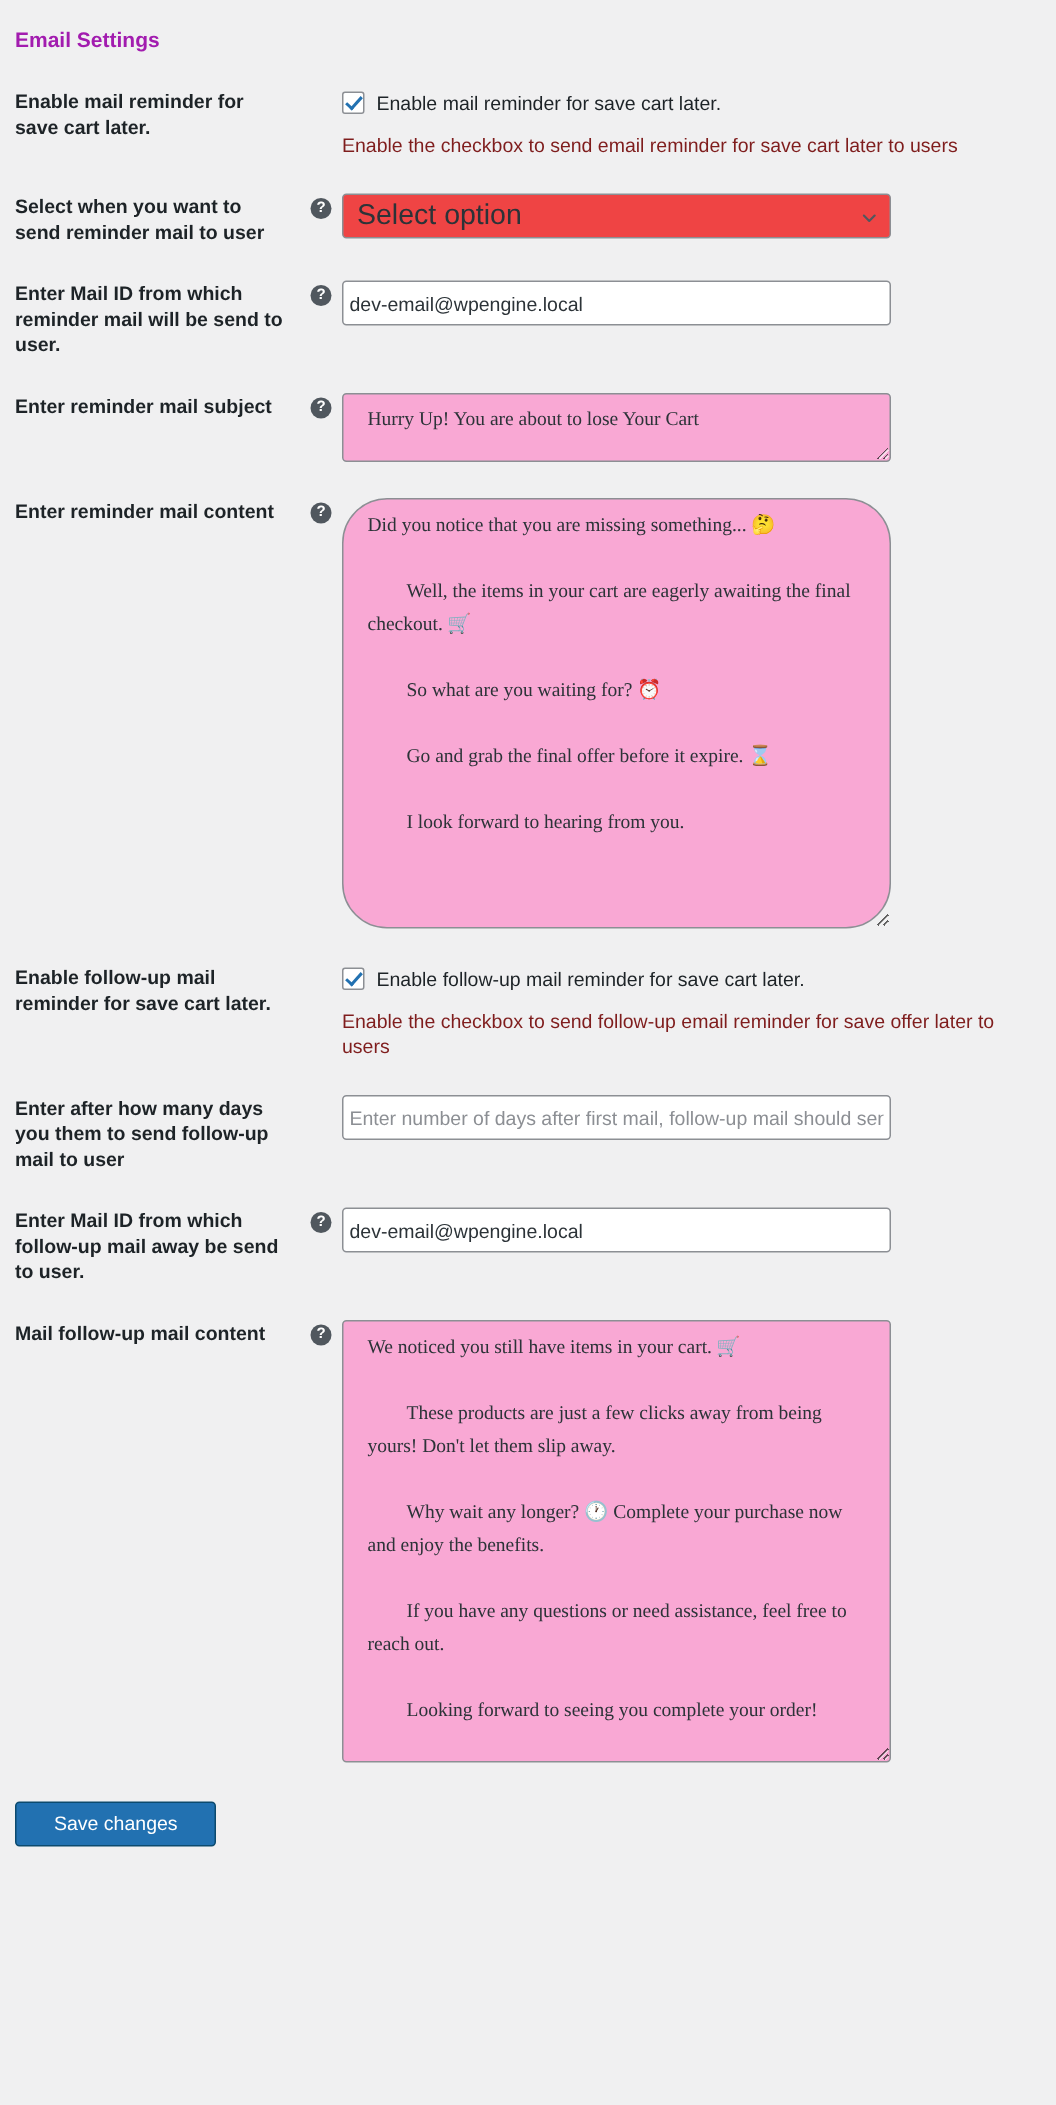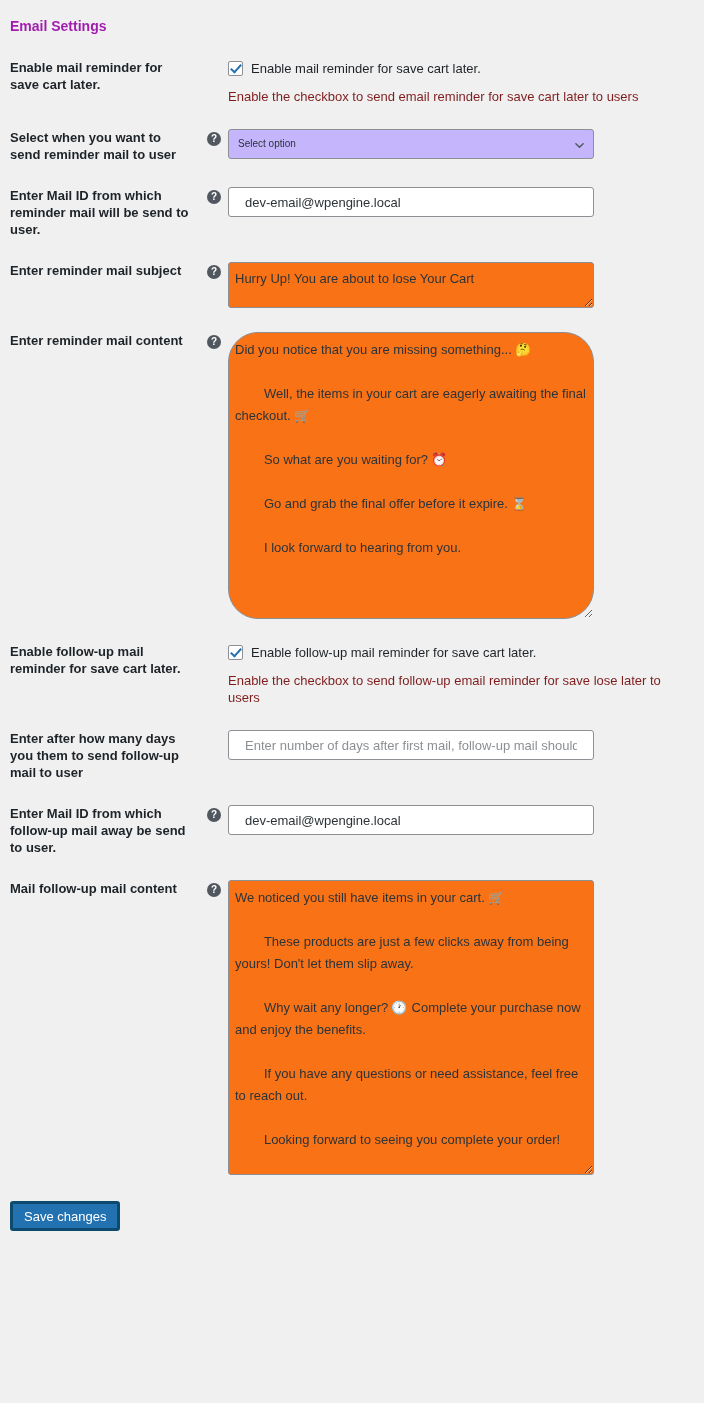--- a/index.html
+++ b/index.html
@@ -133,23 +133,23 @@
   }
 
   
   .wp-select {
     width: 366px;
     height: 30px;
     box-sizing: border-box;
     padding: 0 26px 0 9px;
     border: 1px solid #8c8f94;
     border-radius: 3px;
-    background: #c4b5fd;
-    font-family: "Liberation Sans", sans-serif;
-    font-size: 10px;
+    background: #ef4444;
+    font-family: "Liberation Sans", sans-serif;
+    font-size: 19px;
     color: #2c3338;
     line-height: 28px;
     position: relative;
     display: inline-block;
     cursor: pointer;
   }
   .wp-select .sel-text {
     display: block;
     overflow: hidden;
     white-space: nowrap;
@@ -161,73 +161,73 @@
     width: 9px;
     height: 9px;
     pointer-events: none;
   }
 
   
   .wp-input {
     width: 366px;
     height: 30px;
     box-sizing: border-box;
-    padding: 0 16px;
+    padding: 0 4px;
     border: 1px solid #8c8f94;
     border-radius: 3px;
     background: #fff;
     font-family: "Liberation Sans", sans-serif;
     font-size: 13px;
     color: #2c3338;
     line-height: 28px;
     display: block;
     outline: none;
   }
   .wp-input::placeholder {
     color: #8c8f94;
     opacity: 1;
   }
 
   
   .wp-textarea {
     width: 366px;
     box-sizing: border-box;
-    padding: 6px 6px;
+    padding: 6px 16px;
     border: 1px solid #8c8f94;
     border-radius: 3px;
-    background: #f97316;
-    font-family: Liberation Sans, sans-serif;
+    background: #f9a8d4;
+    font-family: Liberation Serif, serif;
     font-size: 13px;
     color: #2c3338;
     line-height: 22px;
     display: block;
     resize: vertical;
     outline: none;
     overflow: hidden;
     white-space: pre-wrap;
   }
   .ta-subject { height: 46px; line-height: 20px; }
   .ta-content { height: 287px; border-radius: 30px; }
   .ta-content-fu { height: 295px; }
 
   
   .submit-wrap {
     padding: 14px 0 0 10px;
   }
   .button-primary {
     display: inline-block;
     background: #2271b1;
-    border: 3px solid #0c4a6e;
+    border: 1px solid #0c4a6e;
     border-radius: 3px;
     color: #ffffff;
     font-family: "Liberation Sans", sans-serif;
     font-size: 13px;
     line-height: 26px;
     height: 30px;
-    padding: 0 11px;
+    padding: 0 25px;
     cursor: pointer;
     box-sizing: border-box;
     text-decoration: none;
   }
 </style>
 </head>
 <body>
 
 <div class="page">
 
@@ -302,21 +302,21 @@
       </tr>
 
       <tr>
         <td class="label-cell">Enable follow-up mail reminder for save cart later.</td>
         <td class="help-cell"></td>
         <td class="field-cell">
           <div class="check-row">
             <span class="checkbox checked"></span>
             <span class="check-label">Enable follow-up mail reminder for save cart later.</span>
           </div>
-          <div class="field-desc">Enable the checkbox to send follow-up email reminder for save lose later to users</div>
+          <div class="field-desc">Enable the checkbox to send follow-up email reminder for save offer later to users</div>
         </td>
       </tr>
 
       <tr>
         <td class="label-cell">Enter after how many days you them to send follow-up mail to user</td>
         <td class="help-cell"></td>
         <td class="field-cell">
           <input class="wp-input" type="text" placeholder="Enter number of days after first mail, follow-up mail should send to user" style="">
         </td>
       </tr>

